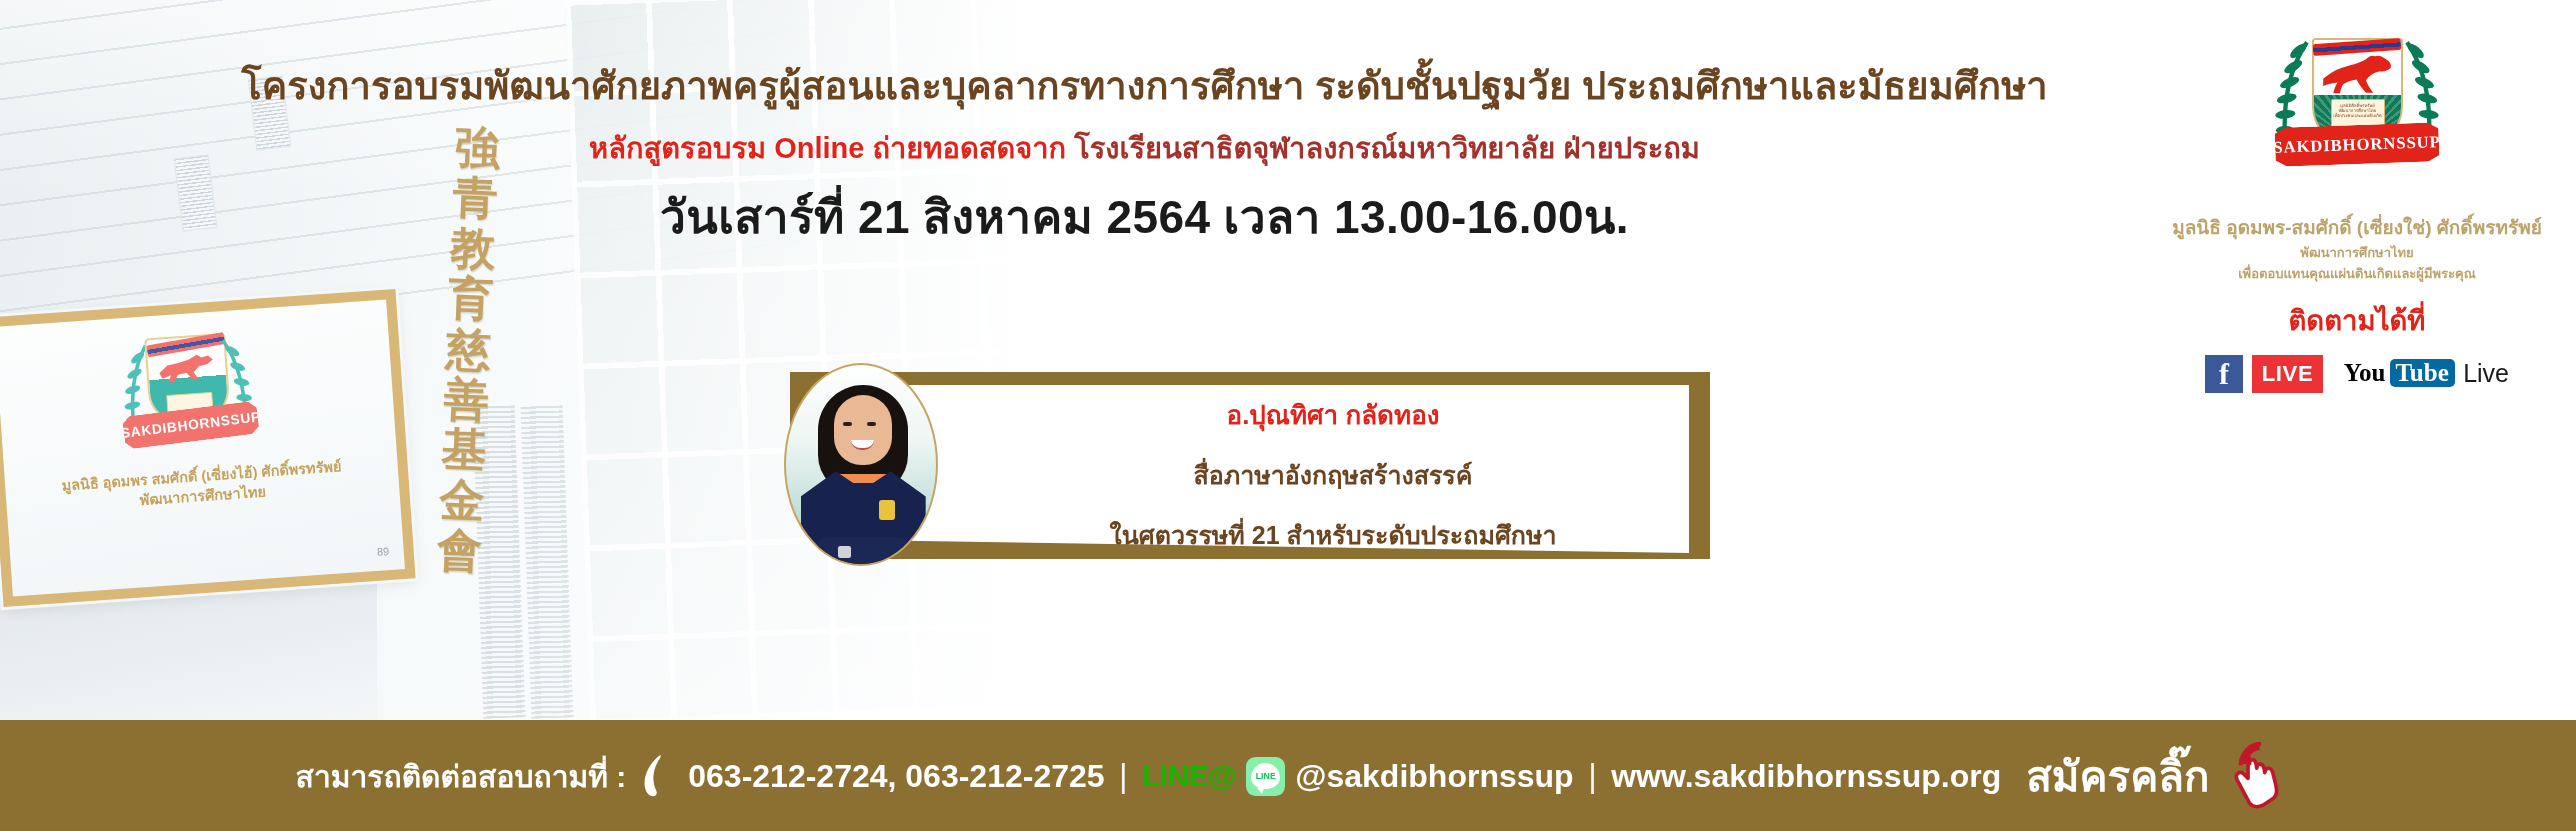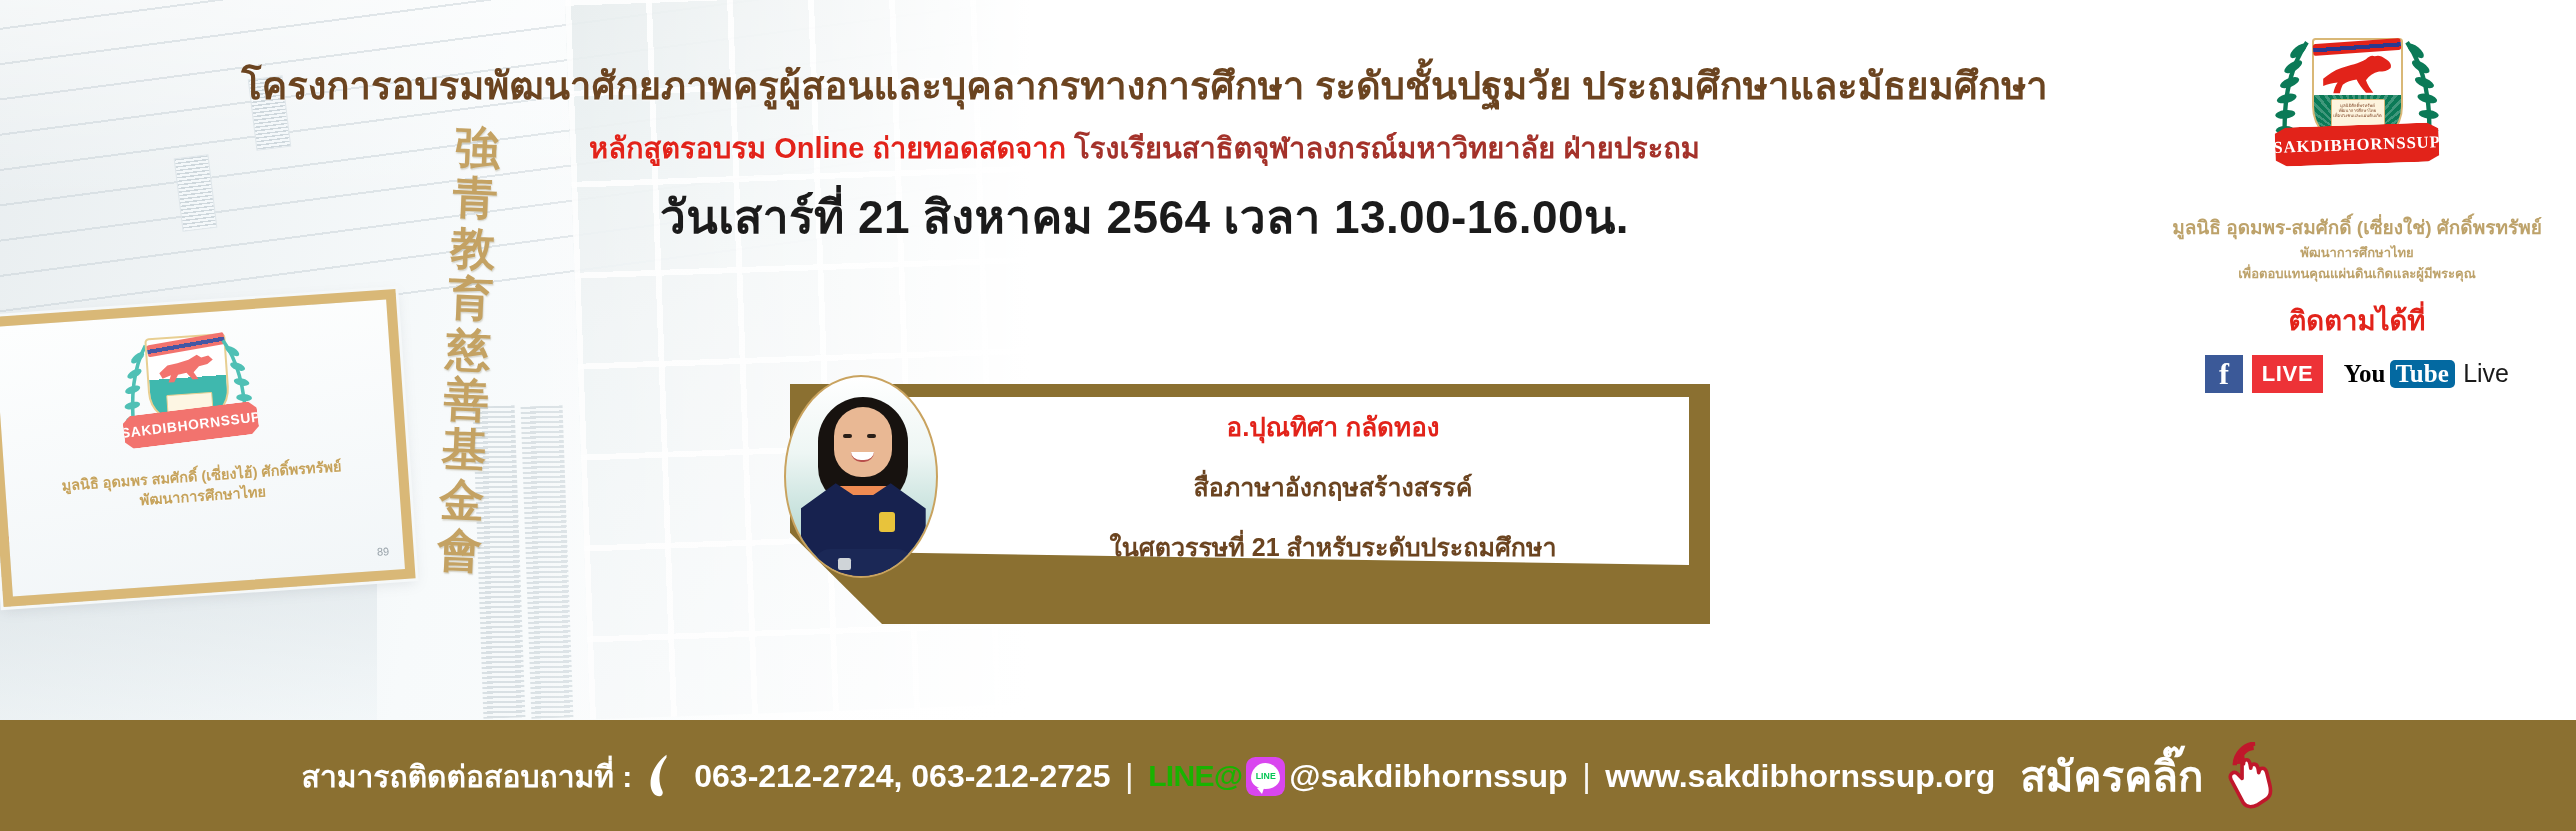--- a/index.html
+++ b/index.html
@@ -118,21 +118,21 @@
   .subhead .red { color:#e2231a; }
   .subhead .dark { color:#a4322a; }
   .datetime {
     position:absolute; left:217px; top:180px; width:1855px;
     text-align:center; color:#1b1b1b;
     font-size:46px; font-weight:bold; letter-spacing:0.4px;
     text-shadow:0 1.4px 2.2px rgba(255,255,255,.85);
   }
 
   
-  .speakercard { position:absolute; left:790px; top:384px; width:920px; height:240px; }
+  .speakercard { position:absolute; left:790px; top:372px; width:920px; height:187px; }
   .card-gold {
     position:absolute; inset:0; background:#8b7031;
     clip-path:polygon(0% 0%, 100% 0%, 100% 100%, 10% 100%, 0% 62%);
   }
   .card-white {
     position:absolute; left:33px; top:13px; width:866px; height:168px;
     background:#ffffff;
     clip-path:polygon(0% 0%, 100% 0%, 100% 100%, 0% 92%);
     box-shadow:0 1.4px 7.2px rgba(0,0,0,.06);
   }
@@ -205,40 +205,40 @@
   .f-l3 { font-size:13px; }
 
   .follow-title { color:#e2231a; font-size:27.5px; font-weight:bold; margin-top:14px; }
   .social { display:flex; align-items:center; justify-content:center; gap:8.7px; margin-top:13px; }
   .fb-box { width:38px; height:38px; background:#3b5998; display:flex;
     align-items:center; justify-content:center; }
   .fb-box span { color:#fff; font-size:30px; font-weight:bold;
     font-family:"Liberation Serif", serif; line-height:.9; }
   .live-box { height:38px; background:#ed3237; color:#fff; font-size:22px; font-weight:bold;
     display:flex; align-items:center; padding:0 10px; letter-spacing:0.7px; }
-  .yt { display:flex; align-items:center; gap:4.3px; margin-left:11.6px; }
+  .yt { display:flex; align-items:flex-start; gap:4.3px; margin-left:11.6px; }
   .yt .you { color:#000; font-size:25px; font-weight:bold; font-family:"Liberation Serif", serif; }
   .yt .tube { background:#0369a1; color:#fff; font-size:25px; font-weight:bold;
     font-family:"Liberation Serif", serif; padding:0 5.8px; border-radius:5px; }
   .yt .ytlive { color:#1a1a1a; font-size:25px; margin-left:4.3px; }
   .hashtag { color:#0f7a3d; font-size:23px; font-weight:bold; margin-top:17.4px; }
 
   
   .contactbar {
     position:absolute; left:0; top:720px; width:2576px; height:112px;
     background:#8b7031; display:flex; align-items:center; justify-content:center;
     gap:0px; color:#ffffff;
   }
   .cb-text { font-size:30px; font-weight:bold; white-space:nowrap; }
   .cb-phones { font-size:32px; font-weight:bold; margin-left:11.6px; white-space:nowrap; }
   .cb-sep { font-size:33px; margin:0 14.5px; opacity:.95; font-weight:300; }
   .phone-ico { display:inline-block; margin:0 4.3px 0 13px; vertical-align:-4.3px; }
   .line-word { color:#19b300; font-size:30px; font-weight:bold; letter-spacing:-0.7px; }
-  .line-badge { width:39px; height:39px; background:#d946ef; border-radius:9.4px;
-    display:inline-flex; align-items:center; justify-content:center; margin:0 4px; vertical-align:-10px; }
+  .line-badge { width:39px; height:39px; background:#86efac; border-radius:9.4px;
+    display:inline-flex; align-items:center; justify-content:center; margin:0 10px; vertical-align:-10px; }
   .line-badge .bubble { width:29px; height:26px; background:#fff; border-radius:50% 50% 50% 50%/58% 58% 42% 42%;
     display:flex; align-items:center; justify-content:center; position:relative; }
   .line-badge .bubble b { color:#06c755; font-size:8.7px; font-weight:bold; letter-spacing:0.1px; }
   .line-badge .bubble:after { content:""; position:absolute; left:5.8px; bottom:-5px;
     border-left:5.8px solid transparent; border-right:2.2px solid transparent; border-top:6.5px solid #fff; }
   .cb-handle, .cb-url { font-size:32px; font-weight:bold; white-space:nowrap; }
   .cb-cta { font-size:42px; font-weight:bold; margin-left:25px; white-space:nowrap; }
   .click-ico { margin-left:10px; vertical-align:-13px; }
 </style>
 </head>

